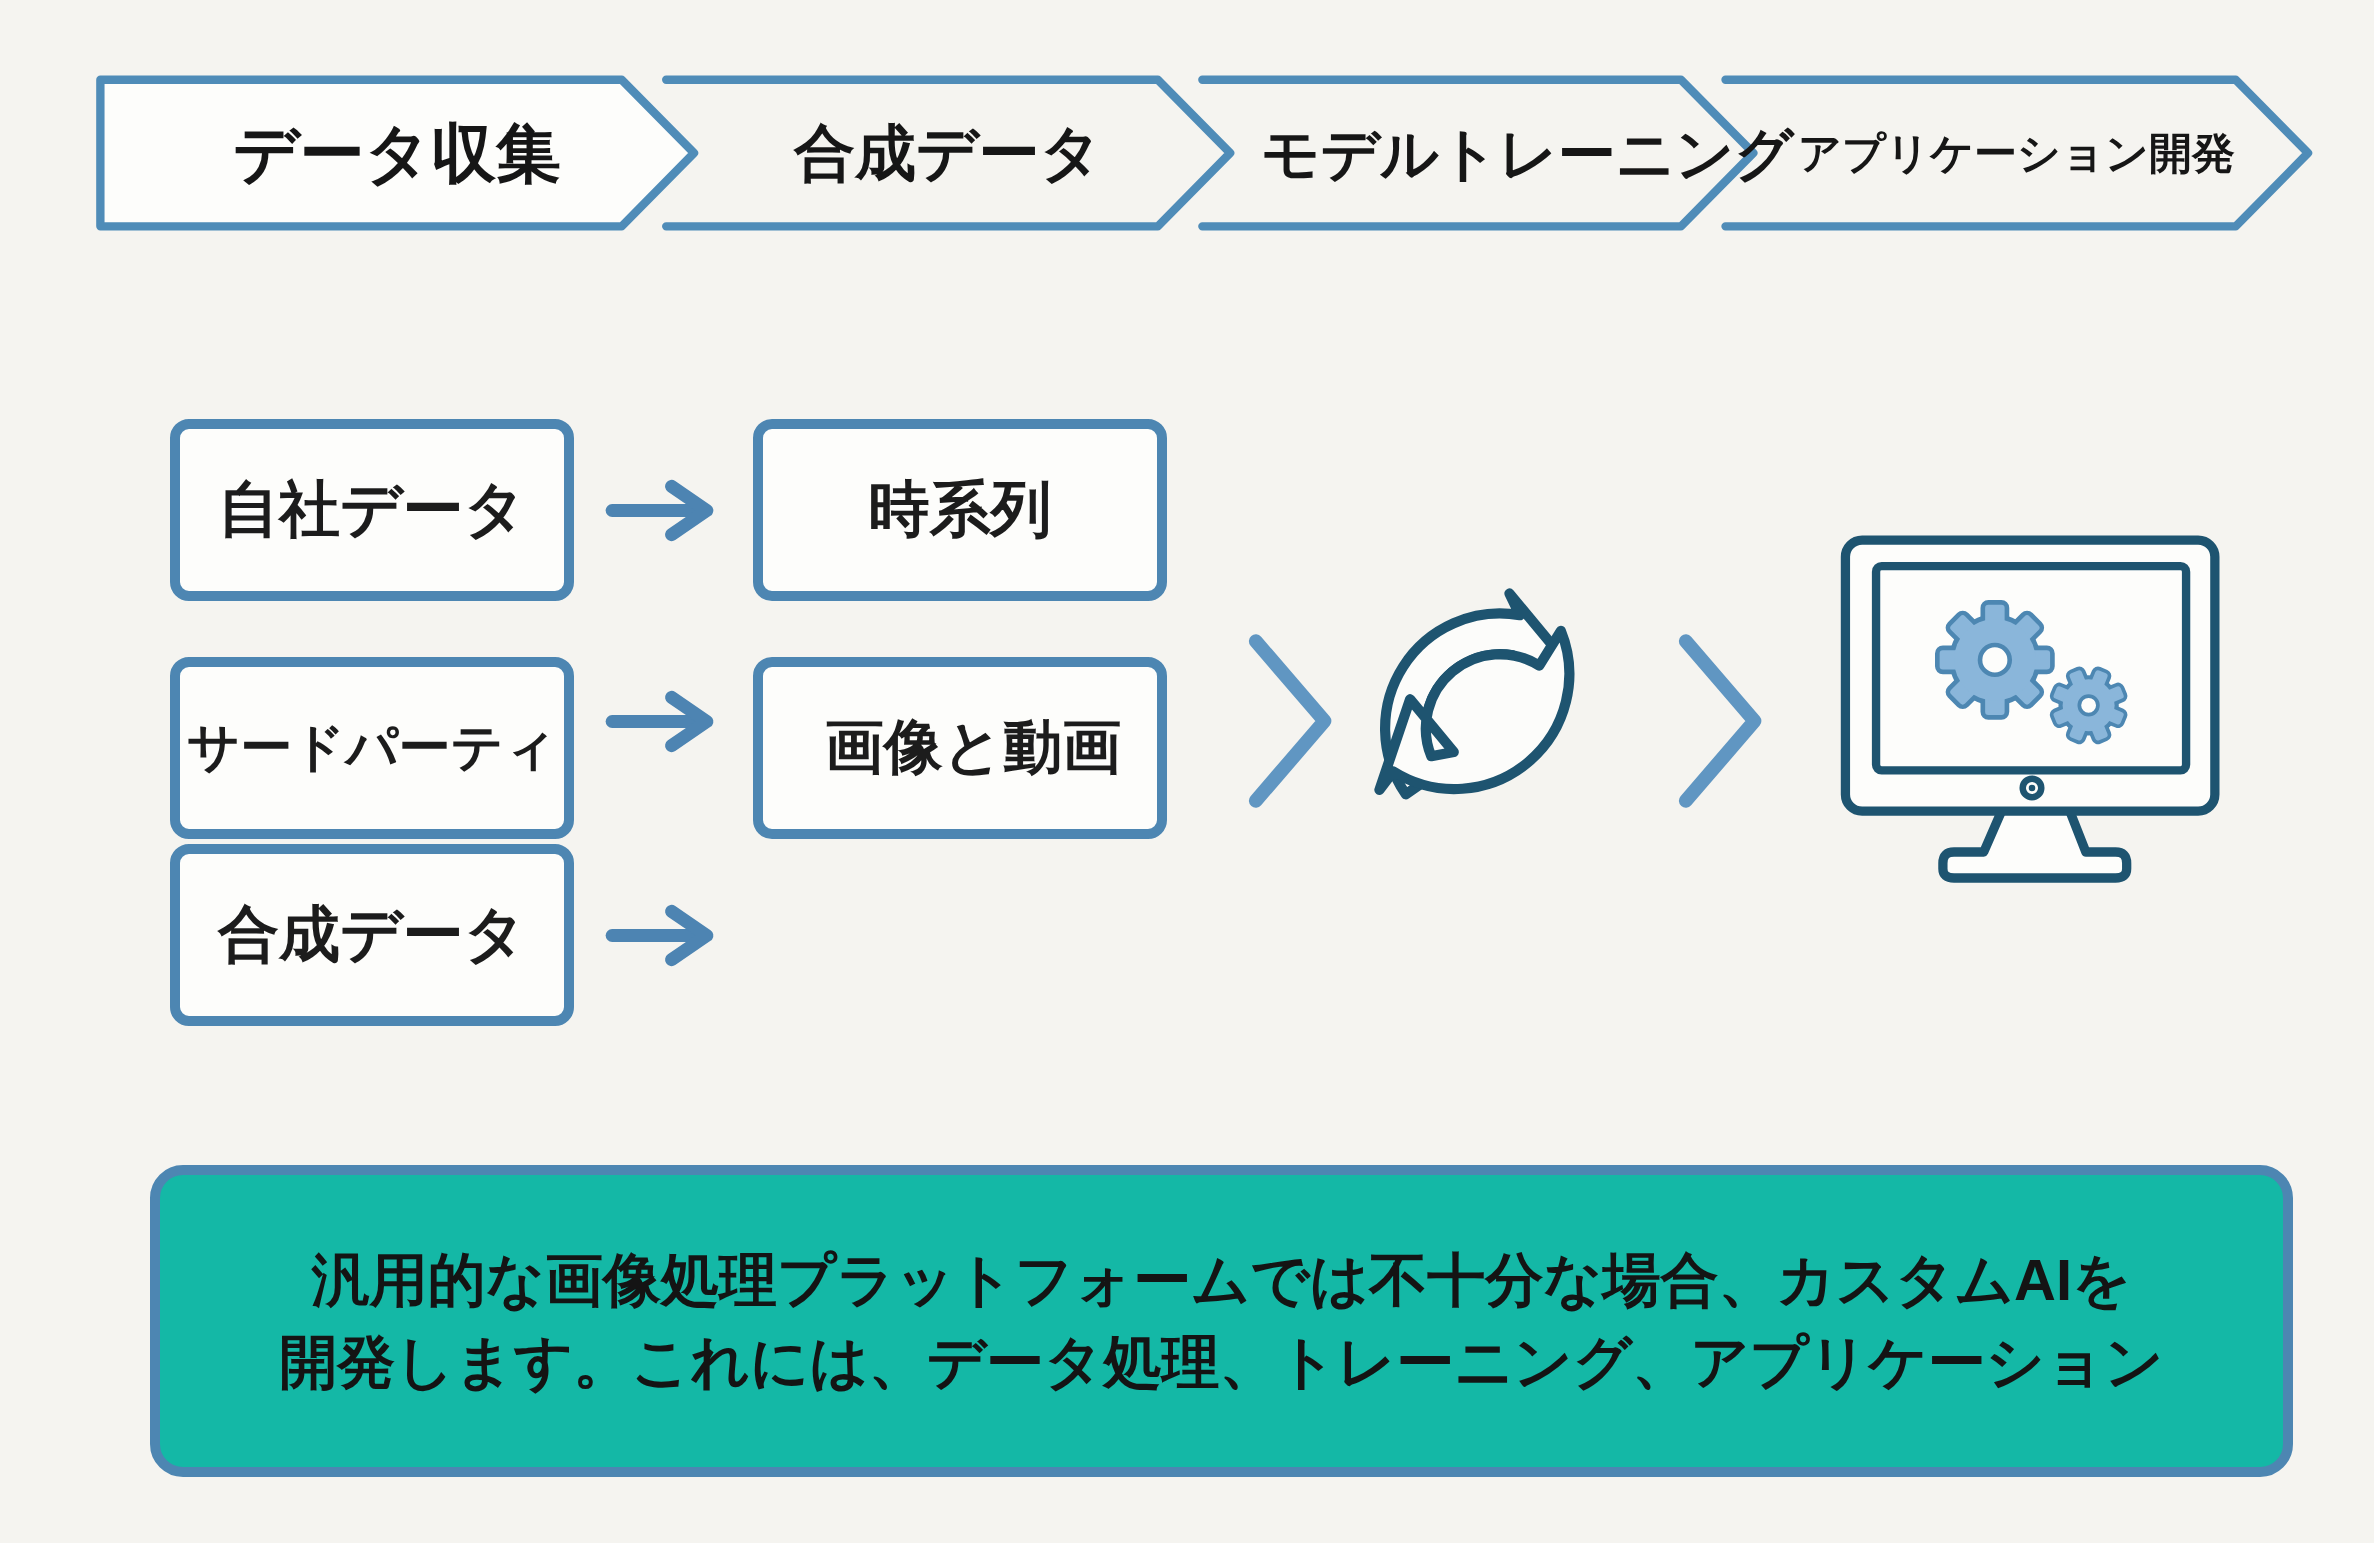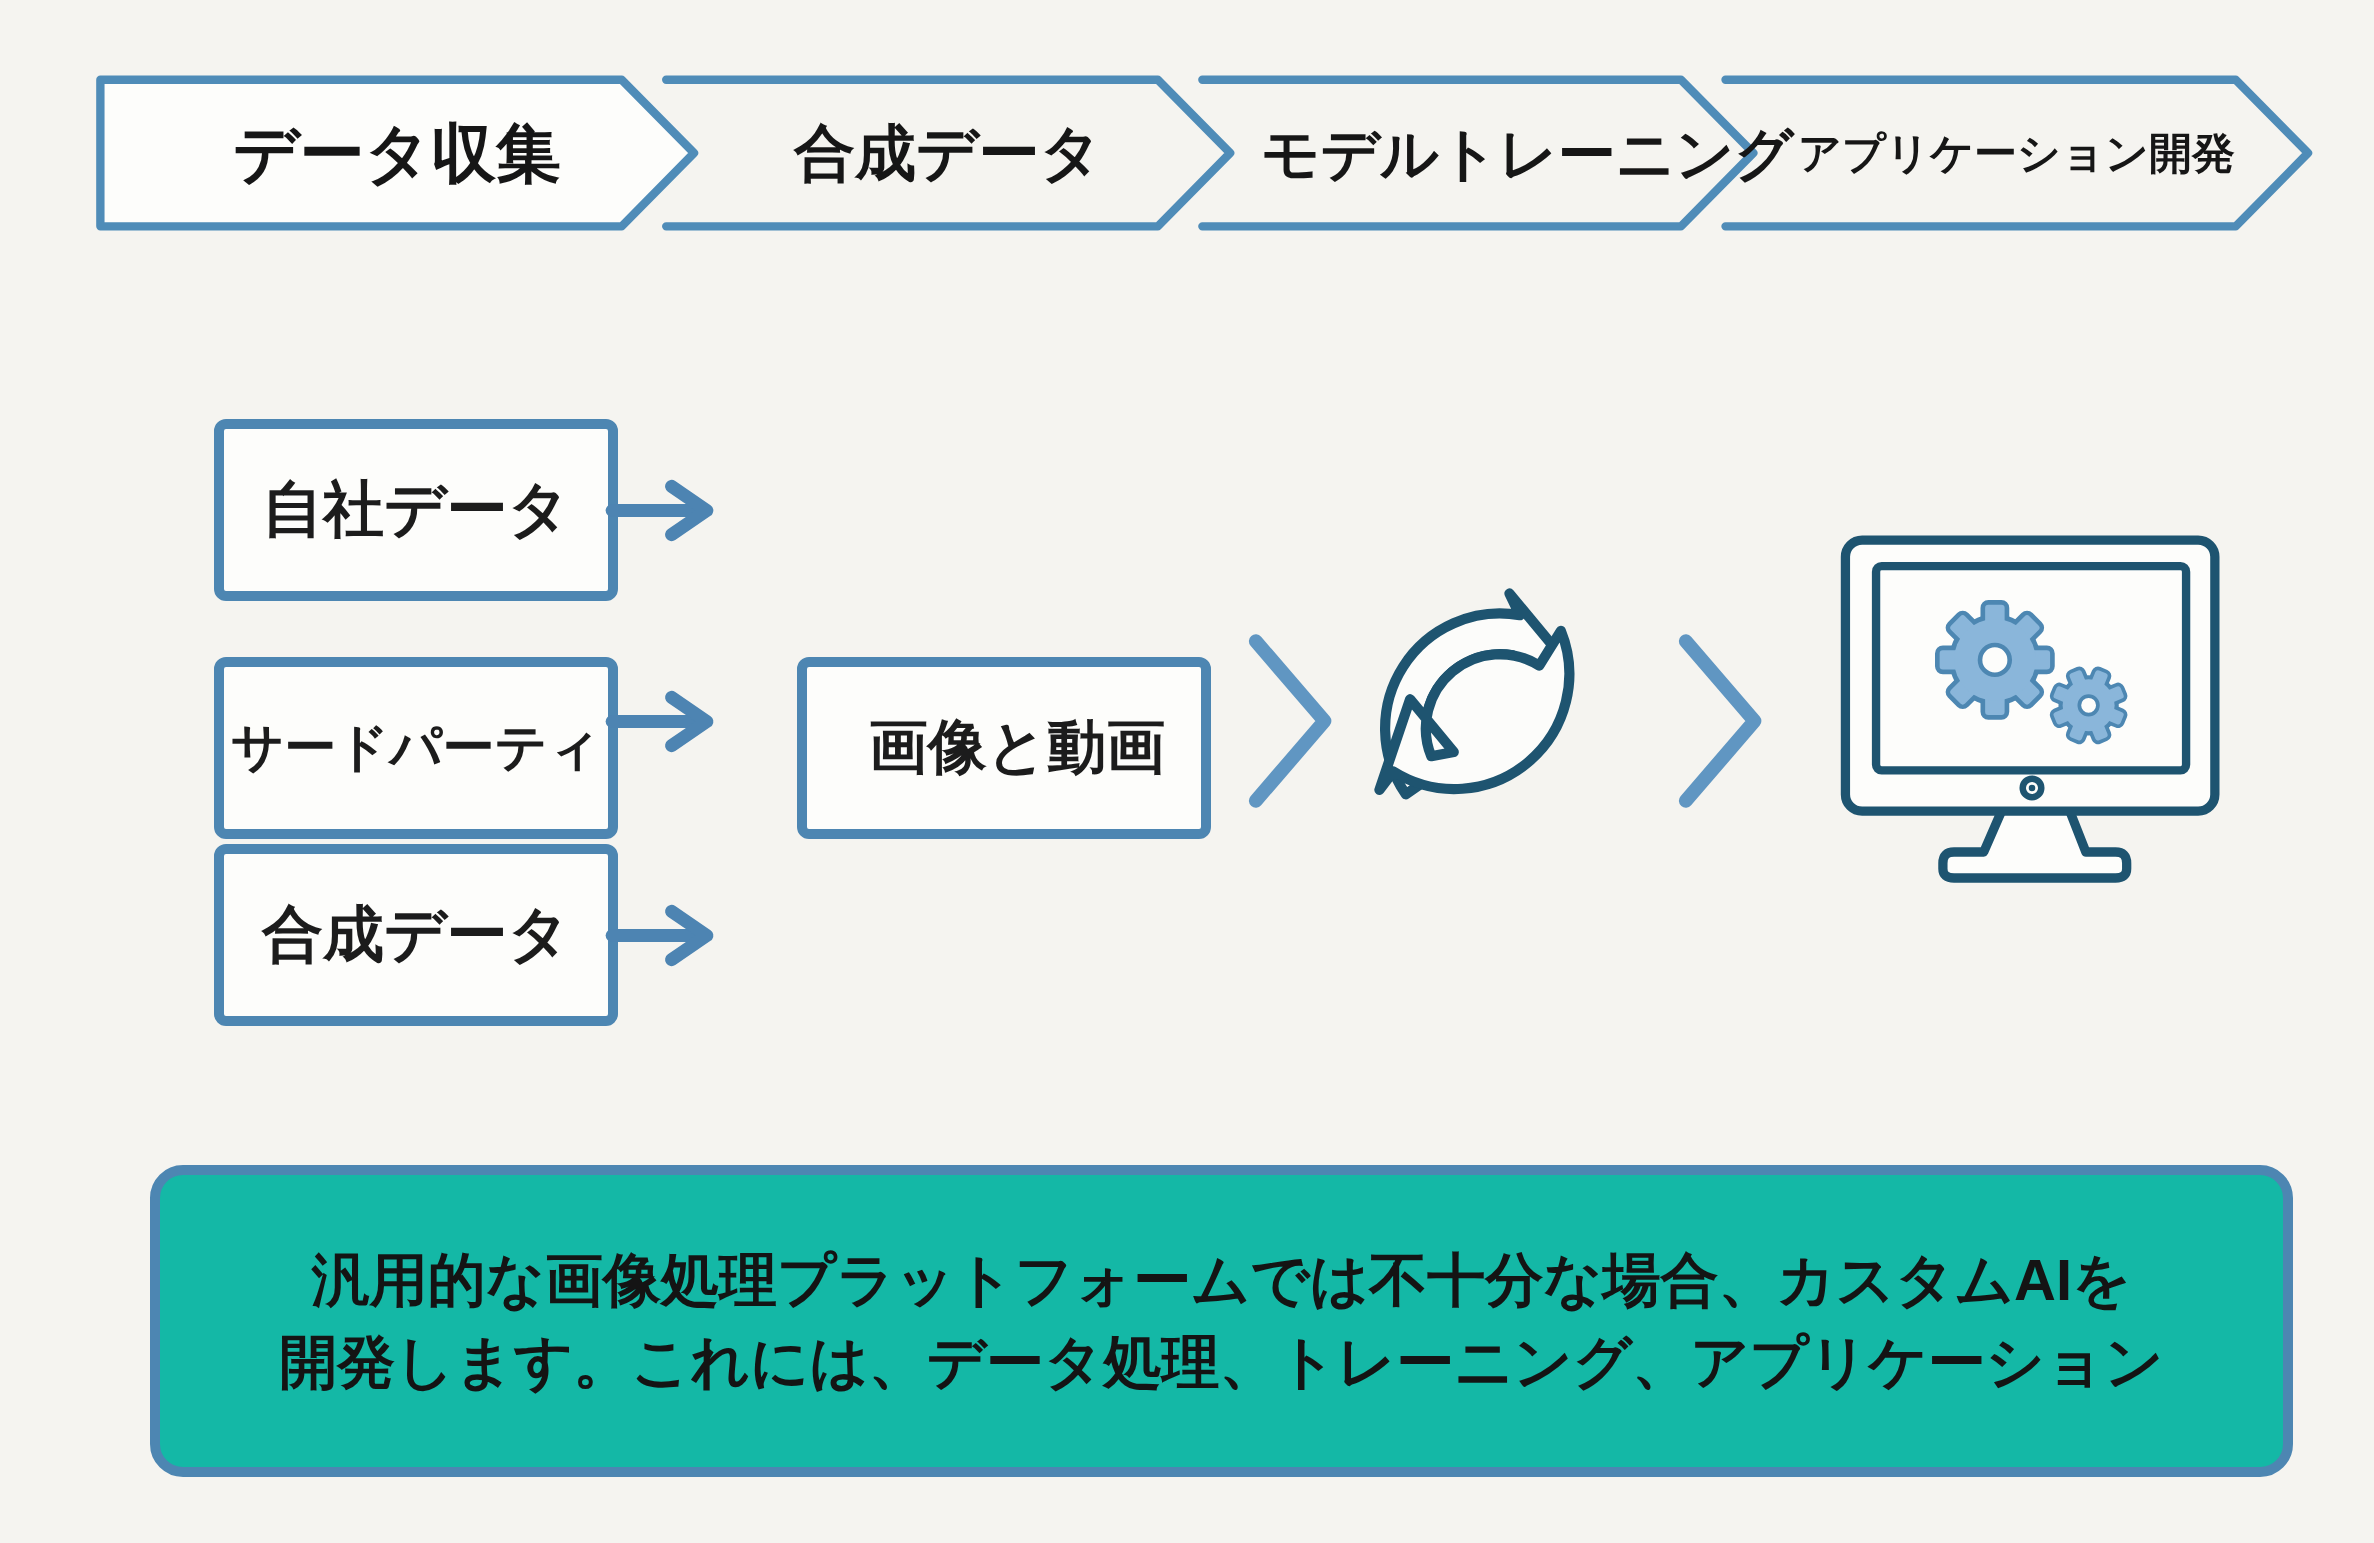--- a/index.html
+++ b/index.html
@@ -16,23 +16,23 @@
     position:absolute;top:80px;height:147px;line-height:147px;
     text-align:center;font-weight:700;color:#161616;white-space:nowrap;
   }
   .cl1{left:100px;width:594px;font-size:65px;}
   .cl2{left:666px;width:564px;font-size:61px;}
   .cl3{left:1252px;width:551px;font-size:58px;}
   .cl4{left:1725px;width:583px;font-size:43px;}
   
   .box{
     position:absolute;box-sizing:border-box;
-    border:10.2px solid #4d86b2;border-radius:12px;background:#fdfdfb;
+    border:10.2px solid #4d86b2;border-radius:19px;background:#fdfdfb;
     display:flex;align-items:center;justify-content:center;
-    font-weight:700;color:#1c1c1c;white-space:nowrap;margin-left:44px;
+    font-weight:700;color:#1c1c1c;white-space:nowrap;
   }
   .src{left:170px;width:404px;height:182px;}
   .dom{left:753px;width:414px;height:182px;}
   .row1{top:419px;}
   .row2{top:657px;}
   .row3{top:844px;}
   .fs66{font-size:61px;}
   .fs64{font-size:59px;padding-left:26px;}
   .fs56{font-size:52px;}
   
@@ -87,20 +87,23 @@
   </svg>
   <svg class="map-arrow ma2" viewBox="0 0 140 72" fill="none" stroke="#4d84b2" stroke-width="14" stroke-linecap="round" stroke-linejoin="round">
     <path d="M12,36 H100"></path>
       <path d="M76,10 L114,36 L76,62"></path>
   </svg>
   <svg class="map-arrow ma3" viewBox="0 0 140 72" fill="none" stroke="#4d84b2" stroke-width="14" stroke-linecap="round" stroke-linejoin="round">
     <path d="M12,36 H100"></path>
       <path d="M76,10 L114,36 L76,62"></path>
   </svg>
 
+  <div class="box dom row1 fs66">
+    <span>時系列</span>
+  </div>
   <div class="box dom row2 fs64">
     <span>画像と動画</span>
   </div>
 
   <svg class="bigchev bc1" viewBox="0 0 110 200" fill="none" stroke="#6096c2" stroke-width="15" stroke-linecap="round" stroke-linejoin="round">
     <polyline points="16,14 90,100 16,186"></polyline>
   </svg>
 
   <svg class="cycle" width="278" height="278" viewBox="-10 -10 300 300" fill="#fcfcfa" stroke="#1e5470" stroke-width="11" stroke-linejoin="round">
     <path d="M38.4,219.1 A124,124 0 0 1 161.5,25.9 L150.2,2.4 L208.2,72.2 L143.9,92.1 L153.9,69.2 A80,80 0 0 0 74.5,193.9 Z"></path>

